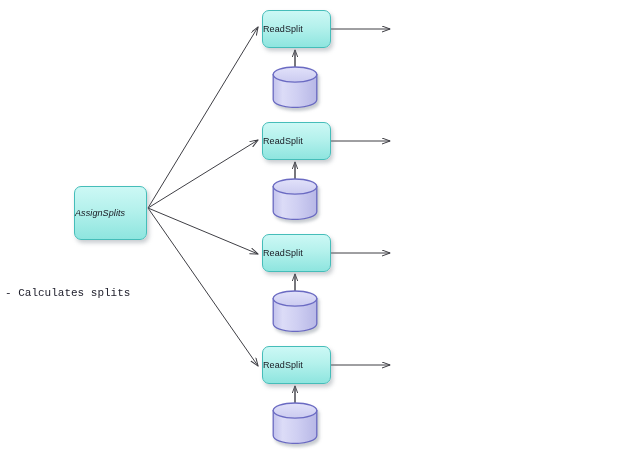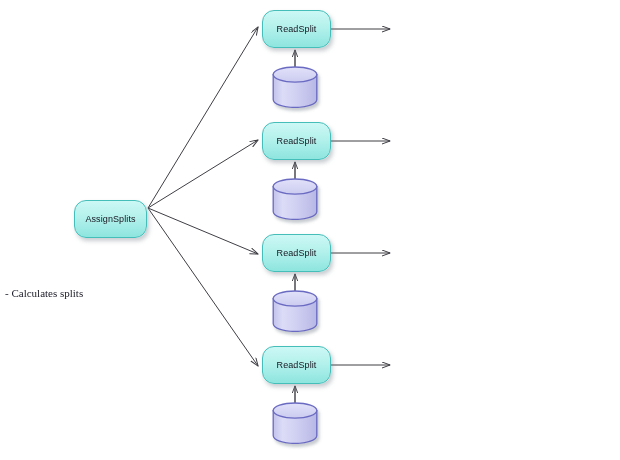--- a/index.html
+++ b/index.html
@@ -24,26 +24,25 @@
     width: 620px;
     height: 460px;
     pointer-events: none;
   }
 
   
   .proc-box {
     position: absolute;
     box-sizing: border-box;
     border: 1px solid #45bdb9;
-    border-radius: 12px;
+    border-radius: 7px;
     background: linear-gradient(to bottom, #ccf8f5 0%, #b4f1ec 45%, #8ee5df 100%);
     box-shadow: 2px 3px 4px rgba(120, 130, 140, 0.40);
     display: flex;
     align-items: center;
-    justify-content: center;
   }
   .proc-label {
     font-family: "Liberation Sans", sans-serif;
     font-size: 9px;
     line-height: 1;
     color: #16161f;
     letter-spacing: 0.1px;
     white-space: nowrap;
     user-select: none;
   }
@@ -52,21 +51,21 @@
   .db-cyl {
     position: absolute;
     width: 46px;
     height: 42px;
   }
   .db-cyl svg { display: block; }
 
   
   .note {
     position: absolute;
-    font-family: Liberation Serif, serif;
+    font-family: Liberation Mono, monospace;
     font-size: 11px;
     line-height: 15px;
     color: #1b1b28;
     white-space: pre;
     user-select: none;
   }
   .note-line { display: block; }
 </style>
 </head>
 <body>
@@ -111,21 +110,21 @@
     </g>
 
     <g>
       <line x1="331" y1="29" x2="390" y2="29" stroke="#3f3f45" stroke-width="1" marker-end="url(#arrowOpen)"></line>
       <line x1="331" y1="141" x2="390" y2="141" stroke="#3f3f45" stroke-width="1" marker-end="url(#arrowOpen)"></line>
       <line x1="331" y1="253" x2="390" y2="253" stroke="#3f3f45" stroke-width="1" marker-end="url(#arrowOpen)"></line>
       <line x1="331" y1="365" x2="390" y2="365" stroke="#3f3f45" stroke-width="1" marker-end="url(#arrowOpen)"></line>
     </g>
   </svg>
 
-  <div class="proc-box" style="left:74px; top:200px; width:73px; height:38px;">
+  <div class="proc-box" style="left:74px; top:186px; width:73px; height:54px;font-style:italic;">
     <span class="proc-label">AssignSplits</span>
   </div>
 
   <div class="note" style="left:5px; top:256px;">
     <span class="note-line">- Calculates splits</span>
   </div>
 
   <div class="proc-box" style="left:262px; top:10px; width:69px; height:38px;">
     <span class="proc-label">ReadSplit</span>
   </div>

